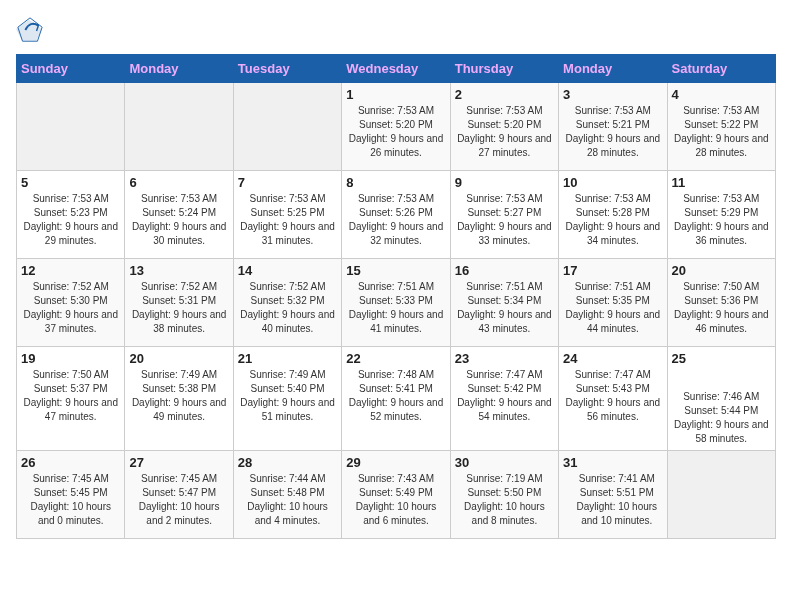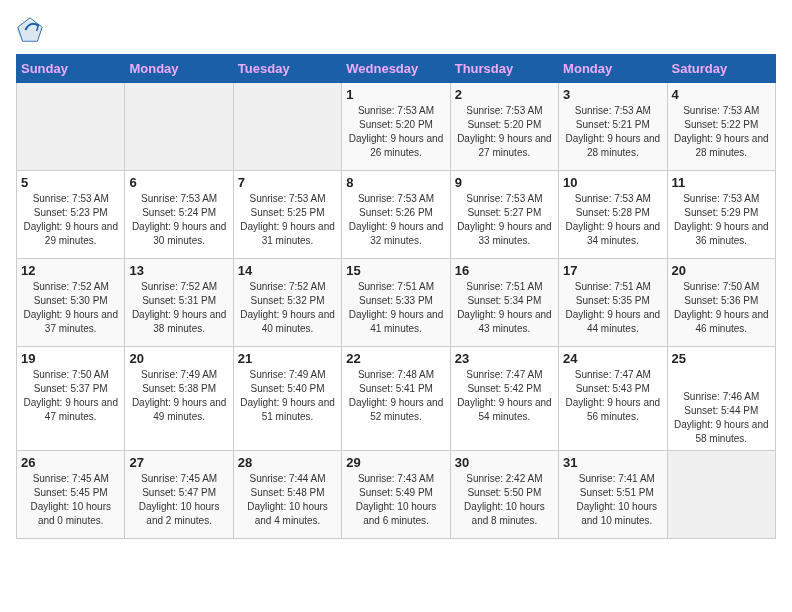--- a/index.html
+++ b/index.html
@@ -310,21 +310,21 @@
 Daylight: 10 hours and 4 minutes.</div>
         </td>
         <td>
           <div class="day-number">29</div>
           <div class="day-info" style="white-space: pre-line;">Sunrise: 7:43 AM
 Sunset: 5:49 PM
 Daylight: 10 hours and 6 minutes.</div>
         </td>
         <td>
           <div class="day-number">30</div>
-          <div class="day-info" style="white-space: pre-line;">Sunrise: 2:42 AM
+          <div class="day-info" style="white-space: pre-line;">Sunrise: 7:19 AM
 Sunset: 5:50 PM
 Daylight: 10 hours and 8 minutes.</div>
         </td>
         <td>
           <div class="day-number">31</div>
           <div class="day-info" style="white-space: pre-line; margin-left: 8px;">Sunrise: 7:41 AM
 Sunset: 5:51 PM
 Daylight: 10 hours and 10 minutes.</div>
         </td>
         <td class="empty-cell"></td>

